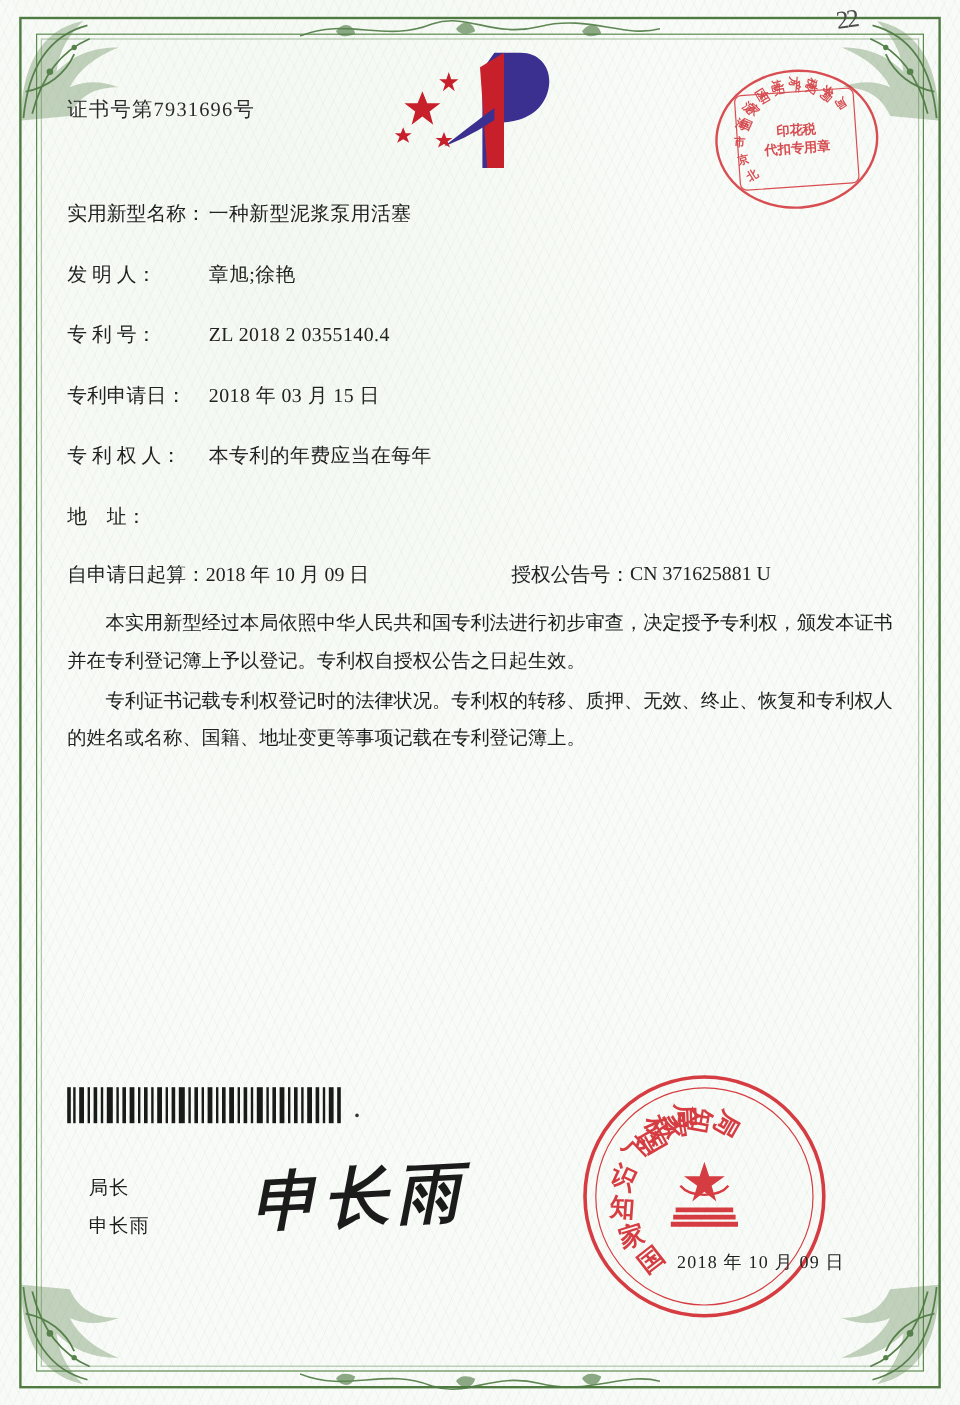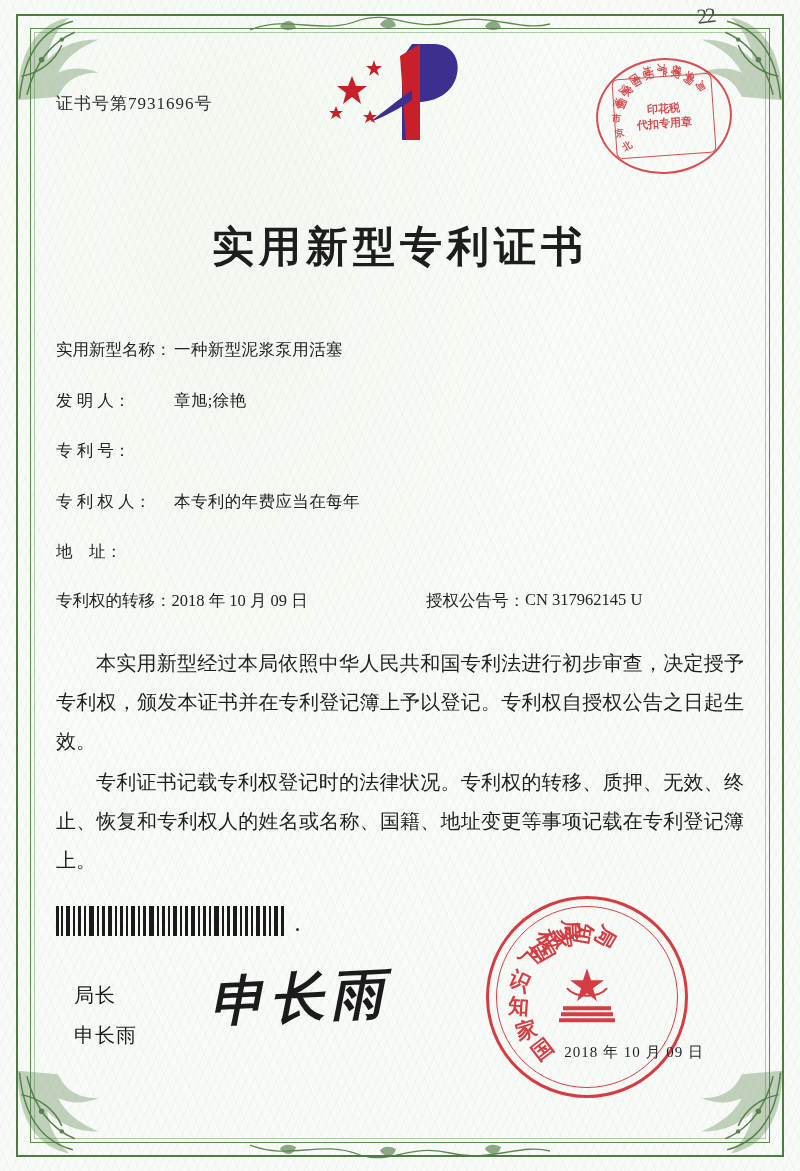--- a/index.html
+++ b/index.html
@@ -53,21 +53,21 @@
   
   .note-22{
     position:absolute;right:86px;top:4px;
     font-family:"Liberation Serif", serif;
     font-size:21px;color:#4b4b4b;
     transform:rotate(-8deg);
     letter-spacing:-2px;
   }
 
   
-  .content{position:absolute;left:56px;top:72px;right:56px;}
+  .content{position:absolute;left:56px;top:60px;right:56px;}
 
   .cert-no{
     font-size:17px;color:#2b2b2b;letter-spacing:1px;
     margin-top:20px;
   }
 
   
   .logo{
     position:absolute;left:50%;top:38px;transform:translateX(-50%);
     width:168px;height:108px;
@@ -101,35 +101,35 @@
 
   .row-two{
     display:flex;
     font-size:16.5px;color:#222;
     margin-bottom:14px;
   }
   .row-two .left{width:330px;display:flex;}
   .row-two .right{display:flex;padding-left:40px;}
   .row-two .lab{white-space:pre;}
 
-  .paras{margin-top:32px;font-size:20px;line-height:1.95;color:#1f1f1f;text-align:justify;}
+  .paras{margin-top:14px;font-size:16px;line-height:1.95;color:#1f1f1f;text-align:justify;}
   .paras p{margin:0 0 2px 0;text-indent:2em;}
 
   
   .barcode{
     position:absolute;left:56px;top:906px;
     width:232px;height:30px;
   }
   .barcode .bar{position:absolute;top:0;bottom:0;background:#1a1a1a;}
   .barcode .dot{
     position:absolute;left:240px;top:22px;width:3px;height:3px;background:#333;border-radius:50%;
   }
 
   
-  .sig{position:absolute;left:74px;top:975px;font-size:20px;color:#1f1f1f;line-height:2.0;letter-spacing:1px;}
+  .sig{position:absolute;left:74px;top:975px;font-size:16px;color:#1f1f1f;line-height:2.0;letter-spacing:1px;}
   .sig-script{
     position:absolute;left:210px;top:962px;
     font-family:"DejaVu Serif", serif;
     font-size:54px;color:#1b1b1b;
     font-style:italic;font-weight:bold;
     letter-spacing:6px;
     transform:rotate(-3deg);
   }
 
   
@@ -287,56 +287,60 @@
       <polygon points="58,22 60,28 66,28 61,32 63,38 58,34 53,38 55,32 50,28 56,28" fill="#c8202b"></polygon>
       <polygon points="20,68 22,73 27,73 23,76 25,81 20,78 15,81 17,76 13,73 18,73" fill="#c8202b"></polygon>
       <polygon points="54,72 56,77 61,77 57,80 59,85 54,82 49,85 51,80 47,77 52,77" fill="#c8202b"></polygon>
     </svg>
   </div>
 
   <div class="content">
 
     <div class="cert-no">证书号第7931696号</div>
 
-    <div class="title">实用新型专利证书</div>
 
     <div class="fields">
 
       <div class="field">
         <div class="f-label">实用新型名称：</div>
         <div class="f-value">一种新型泥浆泵用活塞</div>
       </div>
 
       <div class="field">
         <div class="f-label">发 明 人：</div>
         <div class="f-value">章旭;徐艳</div>
       </div>
 
       <div class="field">
         <div class="f-label">专 利 号：</div>
-      </div>
-
+        <div class="f-value">ZL 2018 2 0355140.4</div>
+      </div>
+
+      <div class="field">
+        <div class="f-label">专利申请日：</div>
+        <div class="f-value">2018 年 03 月 15 日</div>
+      </div>
 
       <div class="field">
         <div class="f-label">专 利 权 人：</div>
         <div class="f-value">本专利的年费应当在每年</div>
       </div>
 
       <div class="field">
         <div class="f-label">地    址：</div>
       </div>
 
       <div class="row-two">
         <div class="left">
-          <span class="lab">专利权的转移：</span>
+          <span class="lab">自申请日起算：</span>
           <span>2018 年 10 月 09 日</span>
         </div>
         <div class="right">
           <span class="lab">授权公告号：</span>
-          <span>CN 317962145 U</span>
+          <span>CN 371625881 U</span>
         </div>
       </div>
     </div>
 
     <div class="paras">
       <p>本实用新型经过本局依照中华人民共和国专利法进行初步审查，决定授予专利权，颁发本证书并在专利登记簿上予以登记。专利权自授权公告之日起生效。</p>
       <p>专利证书记载专利权登记时的法律状况。专利权的转移、质押、无效、终止、恢复和专利权人的姓名或名称、国籍、地址变更等事项记载在专利登记簿上。</p>
     </div>
   </div>
 

